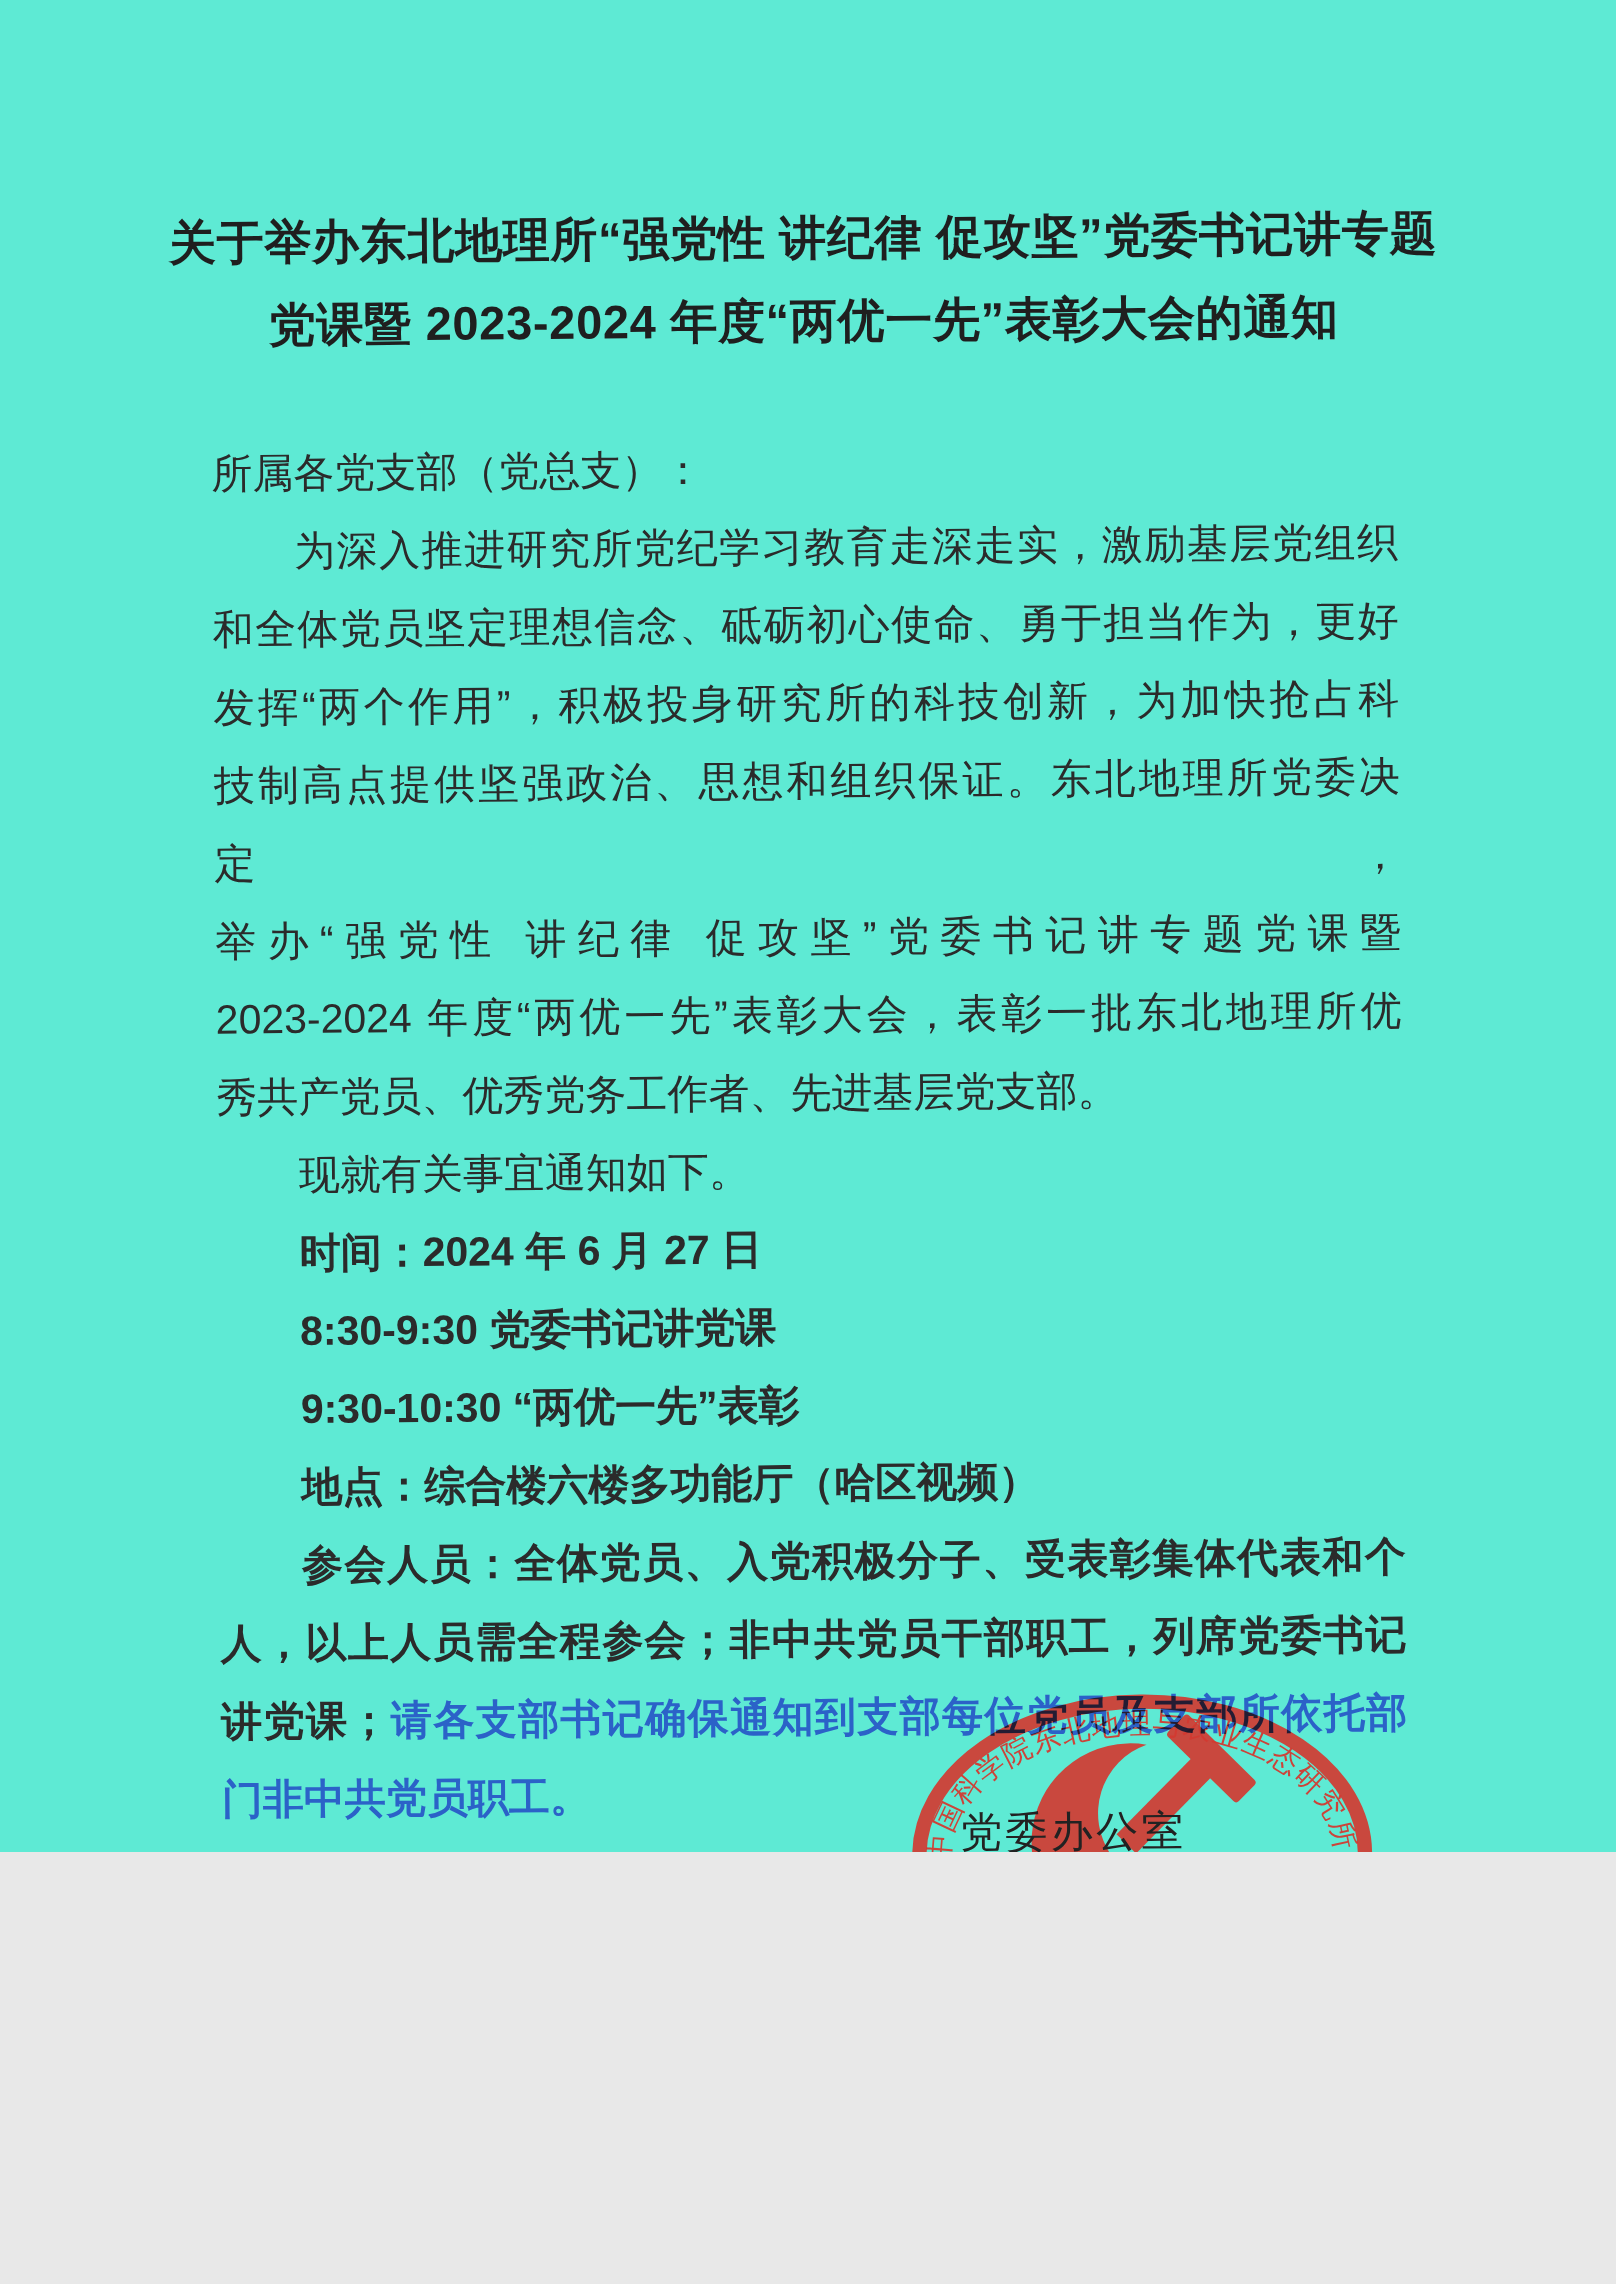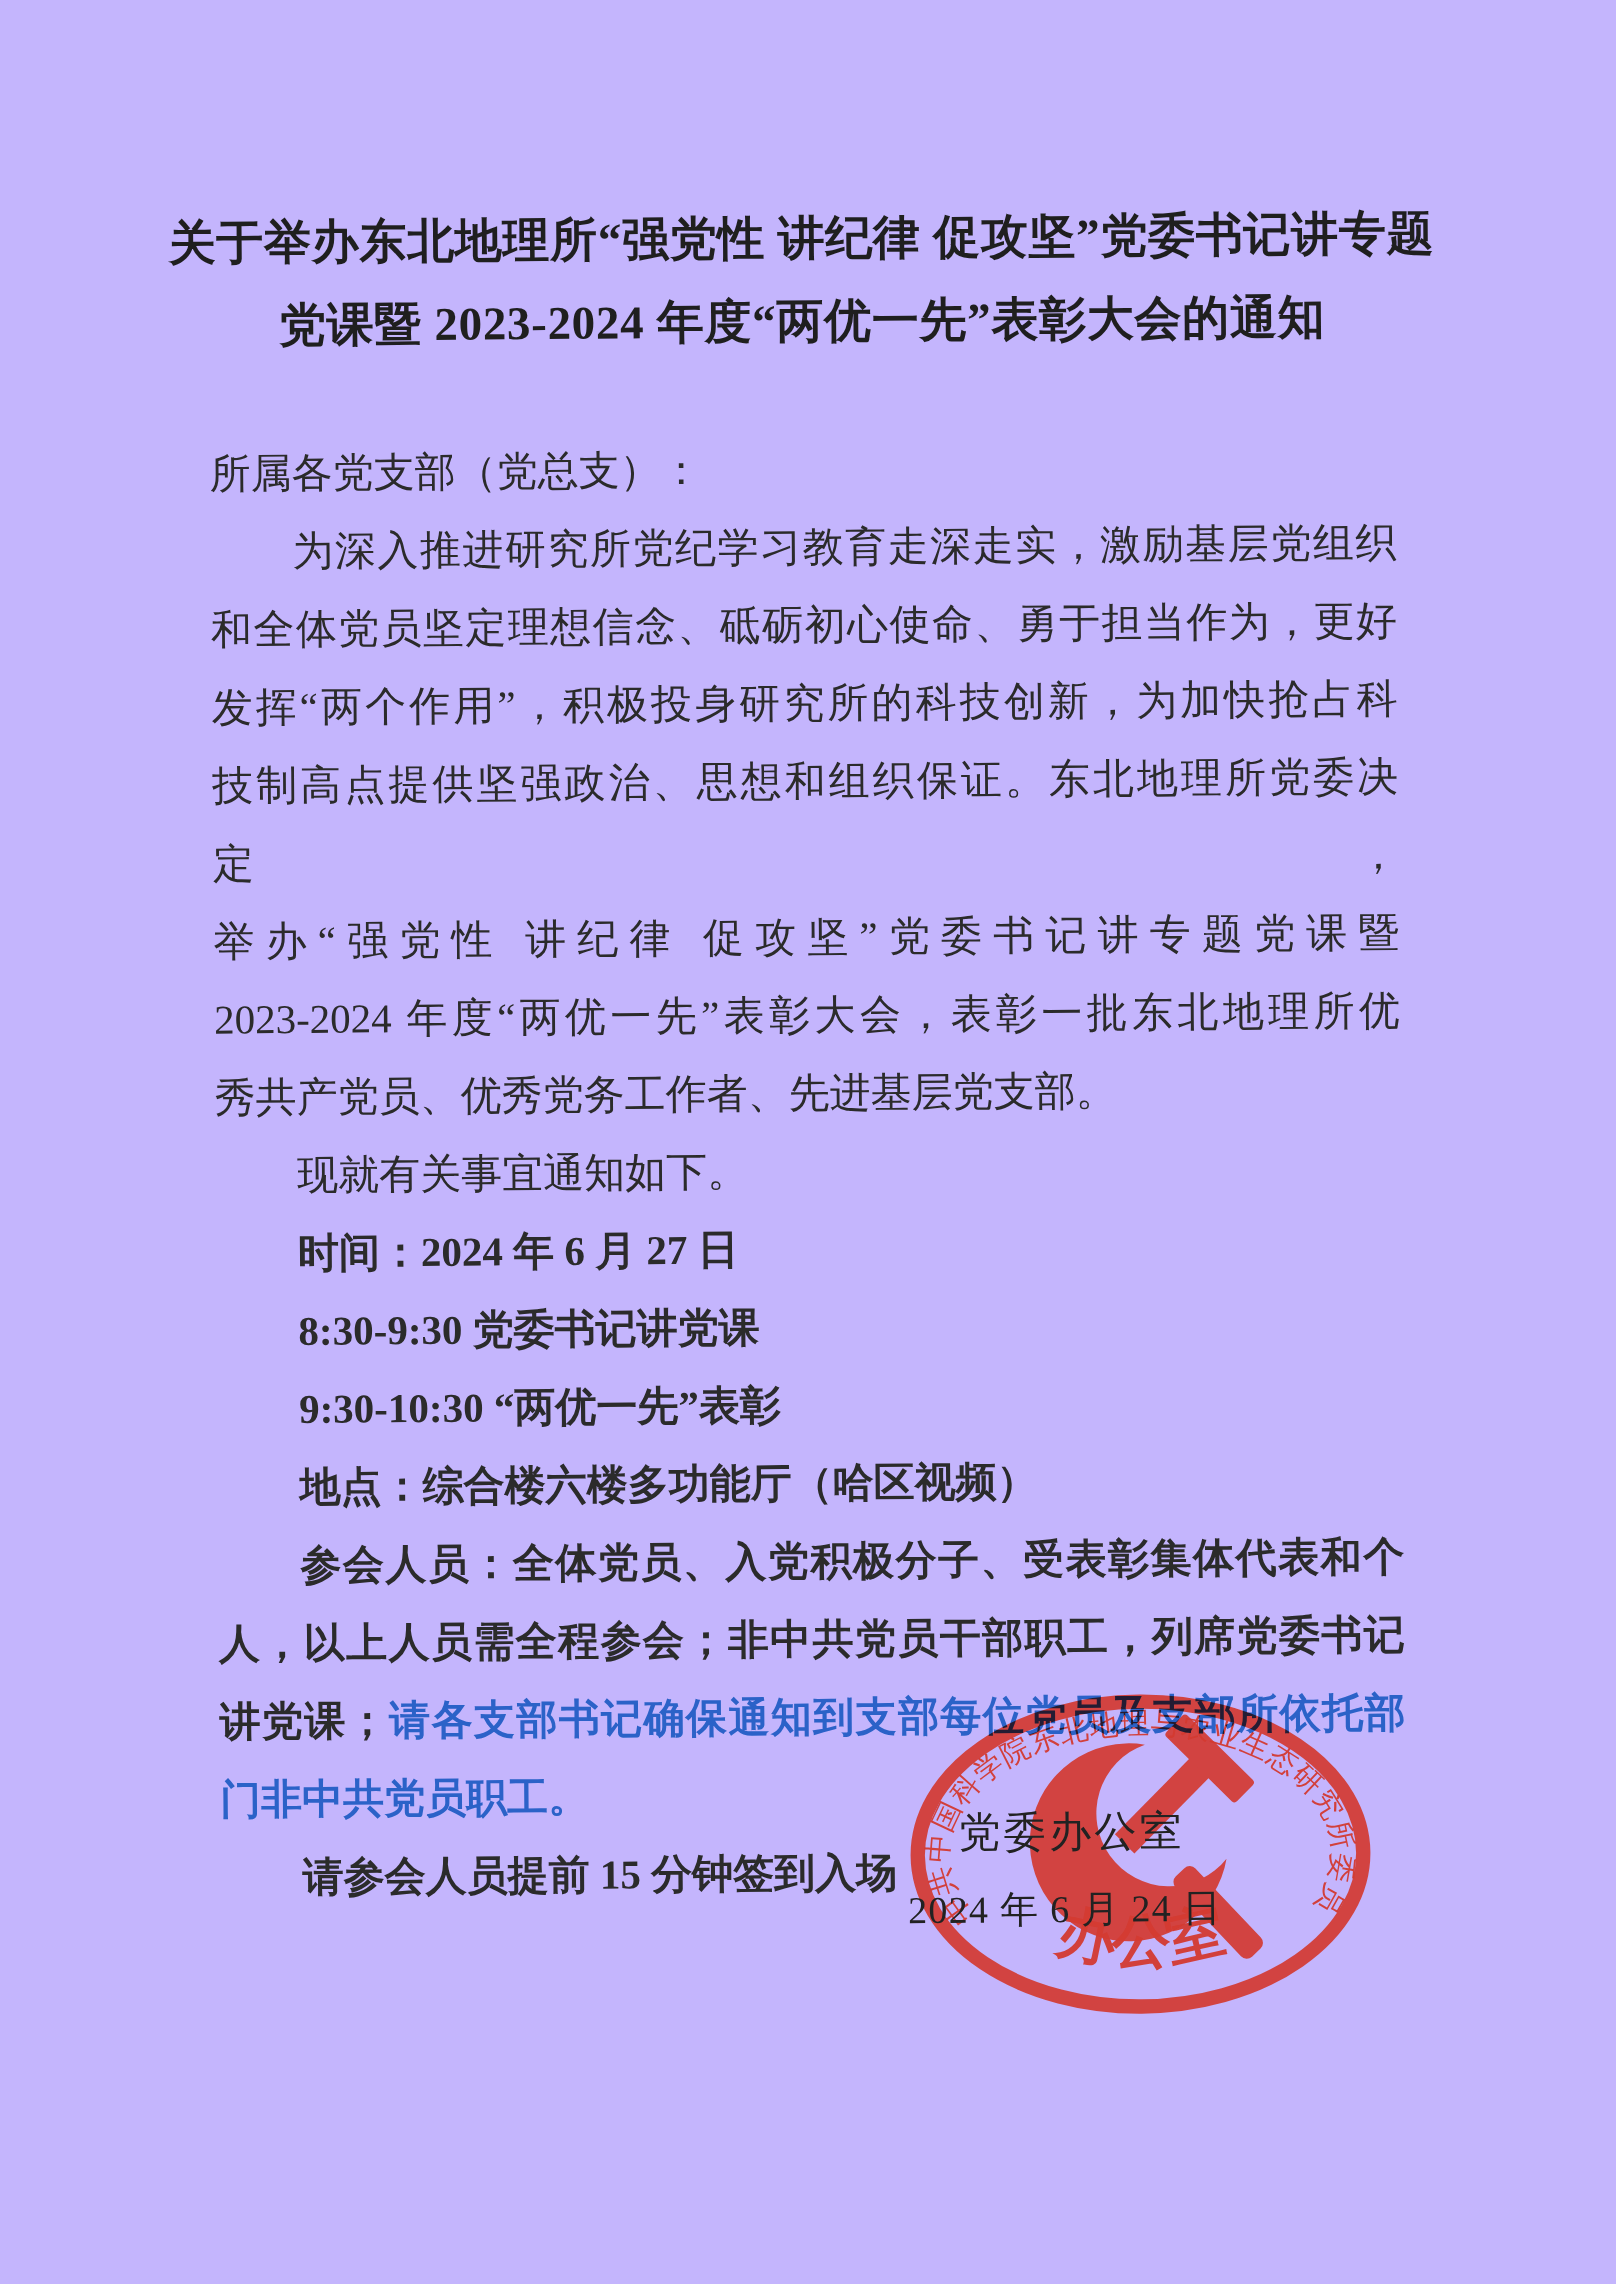--- a/index.html
+++ b/index.html
@@ -1,21 +1,21 @@
 <!DOCTYPE html>
 <html lang="zh" style="font-size:10.4px"><head>
 <meta charset="utf-8">
 <style>
   html,body{margin:0;padding:0;background:#e8e8e8;}
   .page{
     position:relative;
-    width:1617px;height:2284px;
-    background:#c4b5fd;
+    width:1617px;height:1852px;
+    background:#5eead4;
     overflow:hidden;
-    font-family:Liberation Serif, serif;
+    font-family:Liberation Sans, sans-serif;
     color:#2b2b2b;
   }
   .tilt{position:absolute;inset:0;transform:rotate(-0.45deg);transform-origin:50% 50%;}
   .title{
     position:absolute;left:108px;width:1401px;
     text-align:center;font-weight:700;font-size:47px;line-height:1.12;
     letter-spacing:0.7px;color:#1f1f1f;
   }
   #title1{top:212px;}
   #title2{top:295px;}

